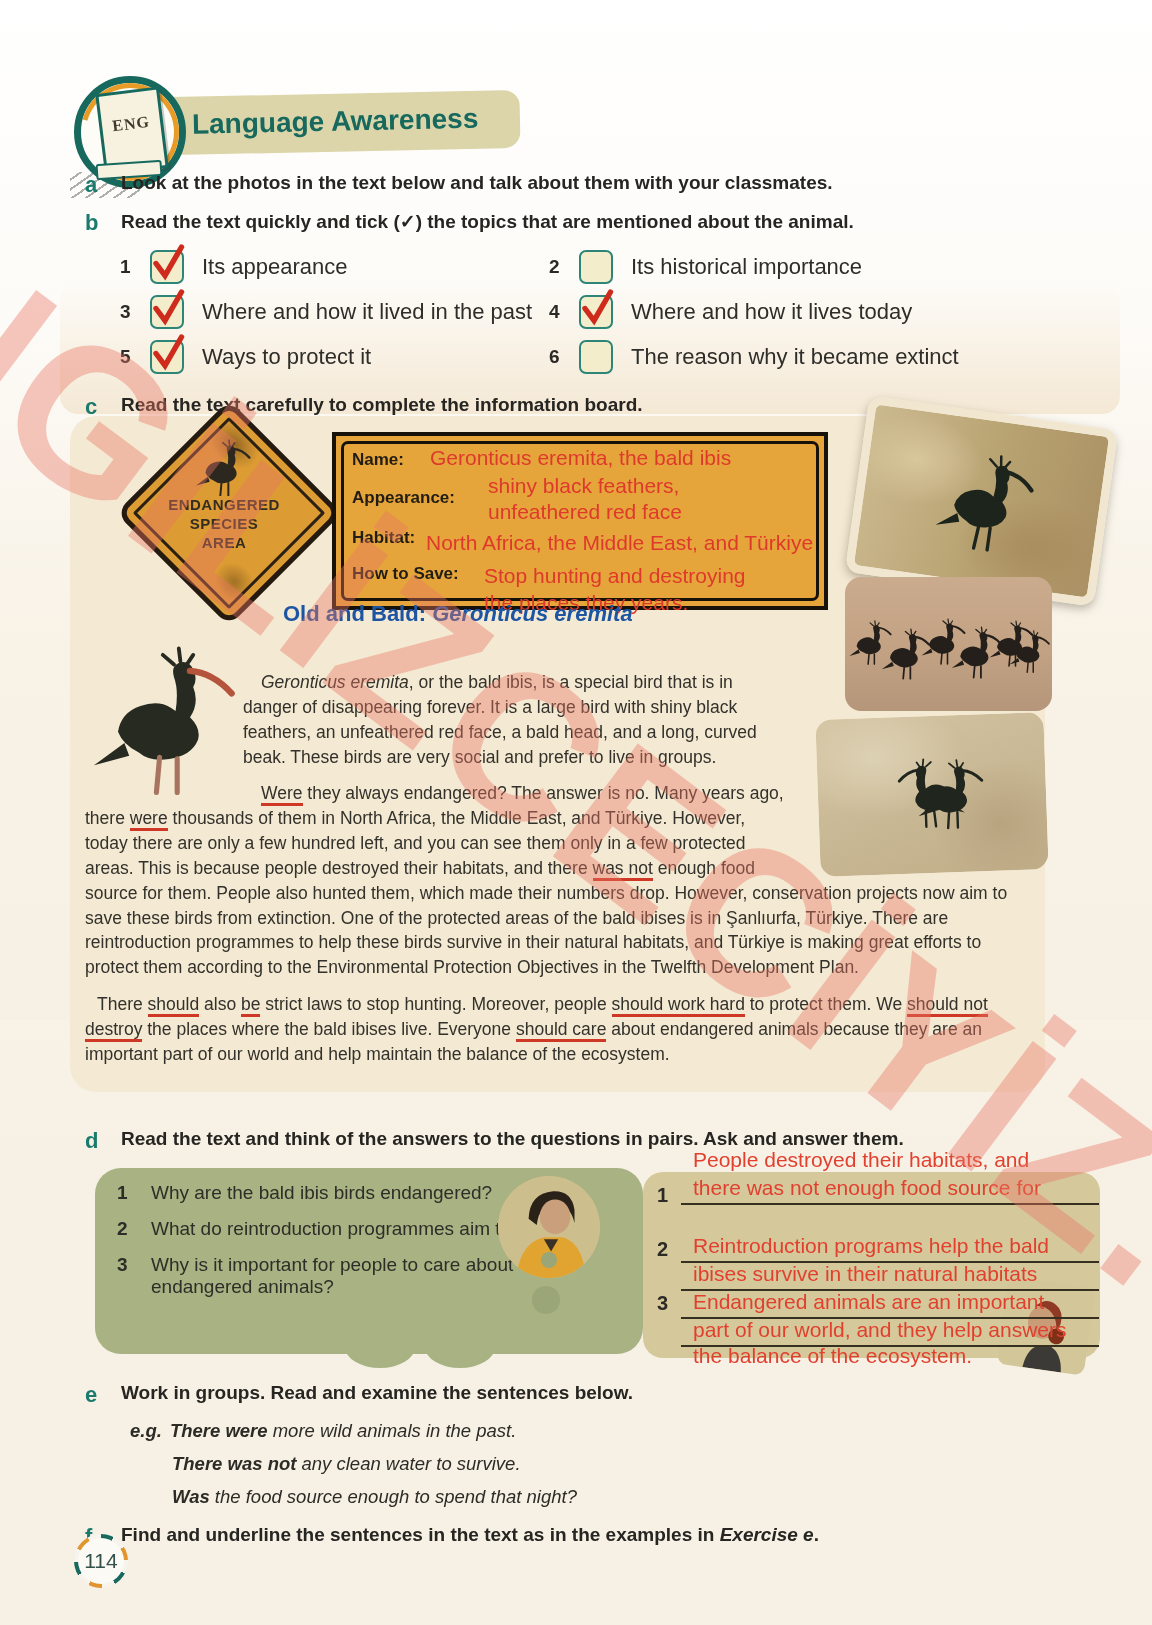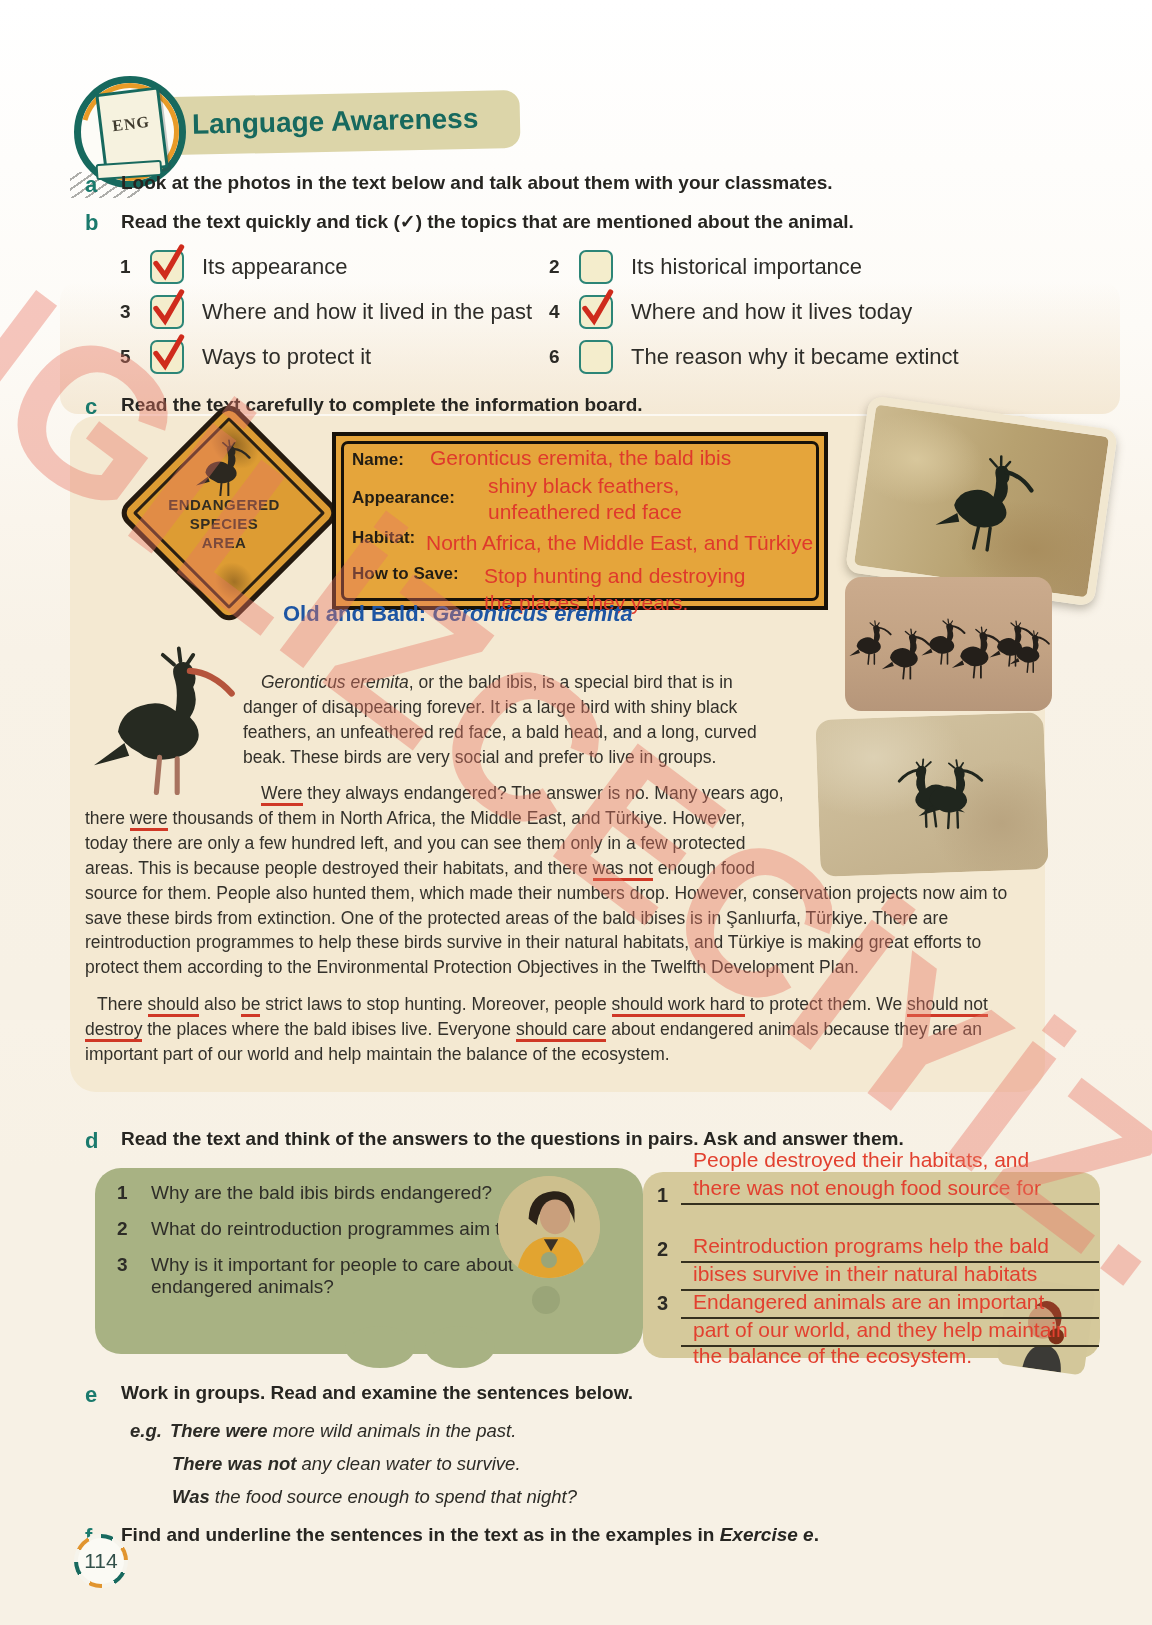--- a/index.html
+++ b/index.html
@@ -334,21 +334,21 @@
 
   <div class="bubble"></div>
   <div class="anum" style="top:1184px">1</div>
   <div class="anum" style="top:1238px">2</div>
   <div class="anum" style="top:1292px">3</div>
   <div class="aline" style="top:1148px"><span>People destroyed their habitats, and</span></div>
   <div class="aline ul" style="top:1176px"><span>there was not enough food source for</span></div>
   <div class="aline ul" style="top:1234px"><span>Reintroduction programs help the bald</span></div>
   <div class="aline ul" style="top:1262px"><span>ibises survive in their natural habitats</span></div>
   <div class="aline ul" style="top:1290px"><span>Endangered animals are an important</span></div>
-  <div class="aline ul" style="top:1318px"><span>part of our world, and they help maintain</span></div>
+  <div class="aline ul" style="top:1318px"><span>part of our world, and they help answers</span></div>
   <div class="aline" style="top:1344px"><span>the balance of the ecosystem.</span></div>
 
   <div class="woman">
     <svg viewBox="0 0 100 100">
       <ellipse cx="46" cy="46" rx="17" ry="19" fill="#c99c78"></ellipse>
       <path d="M34 30 Q48 14 62 28 Q70 38 64 52 Q70 62 60 66 Q66 46 54 34 Q44 26 34 30 Z" fill="#8e3a24"></path>
       <circle cx="63" cy="60" r="9" fill="#7e3018"></circle>
       <path d="M30 100 Q32 76 48 72 L58 72 Q72 78 74 100 Z" fill="#3b3a36"></path>
     </svg>
   </div>

